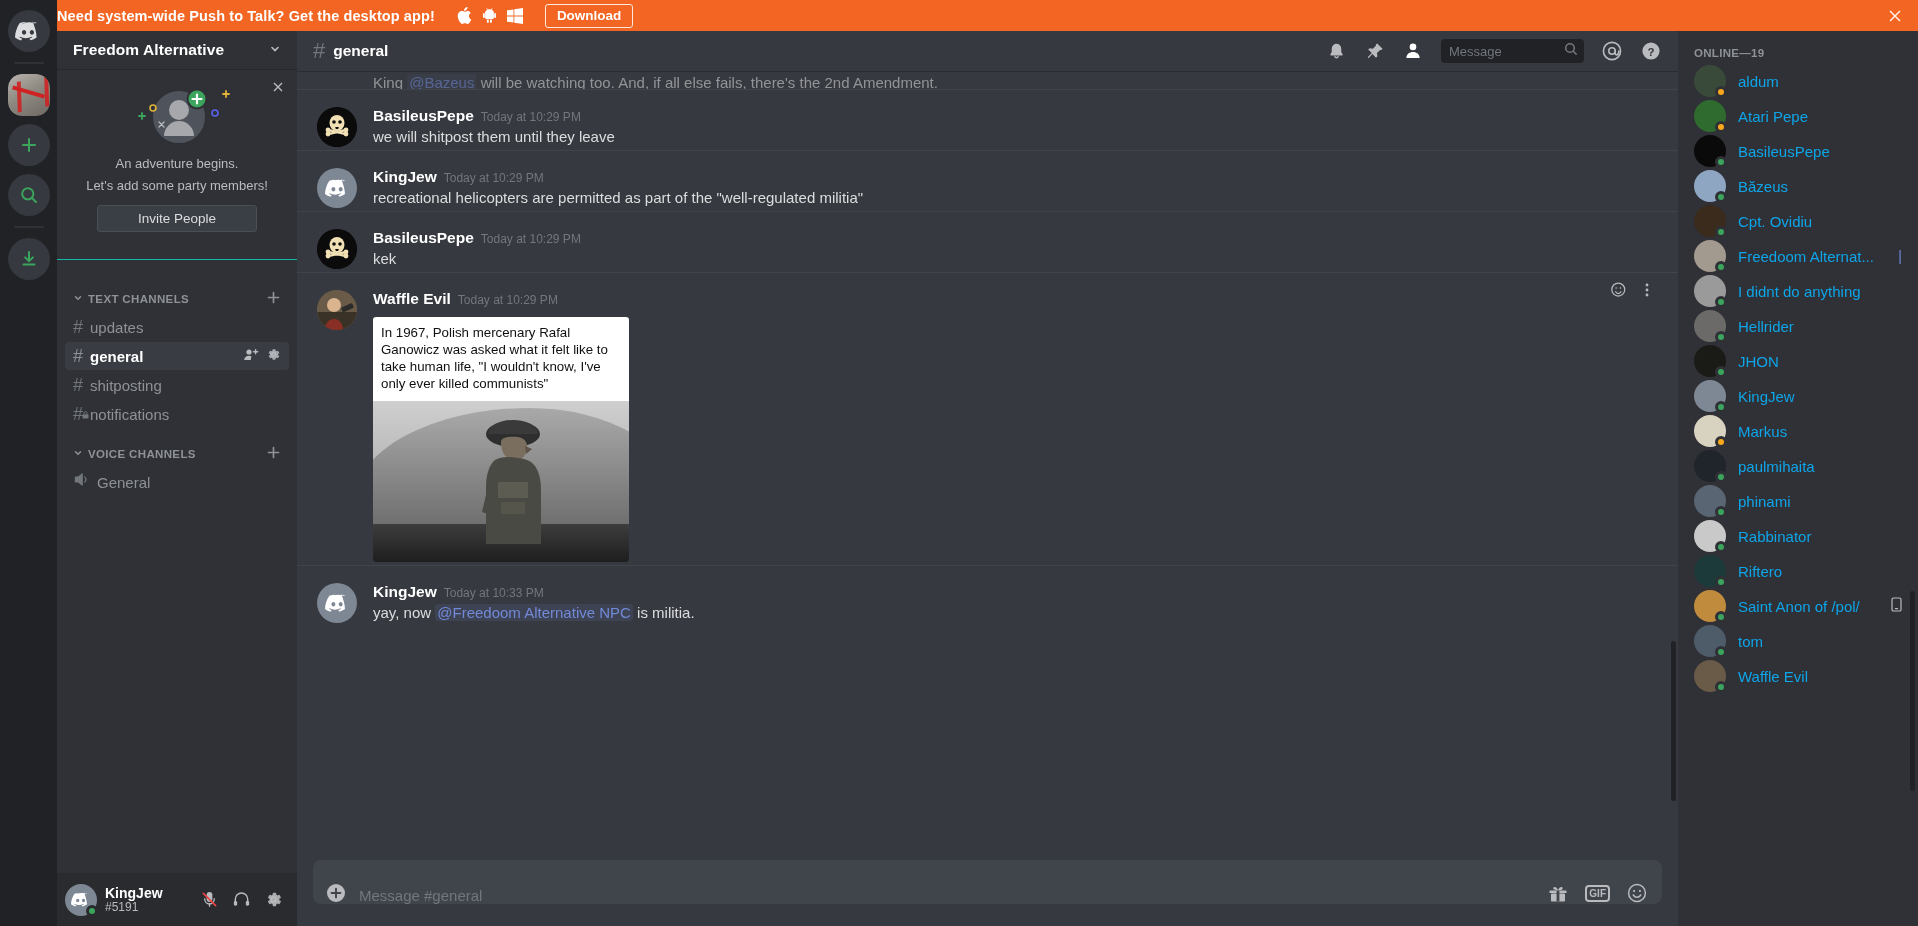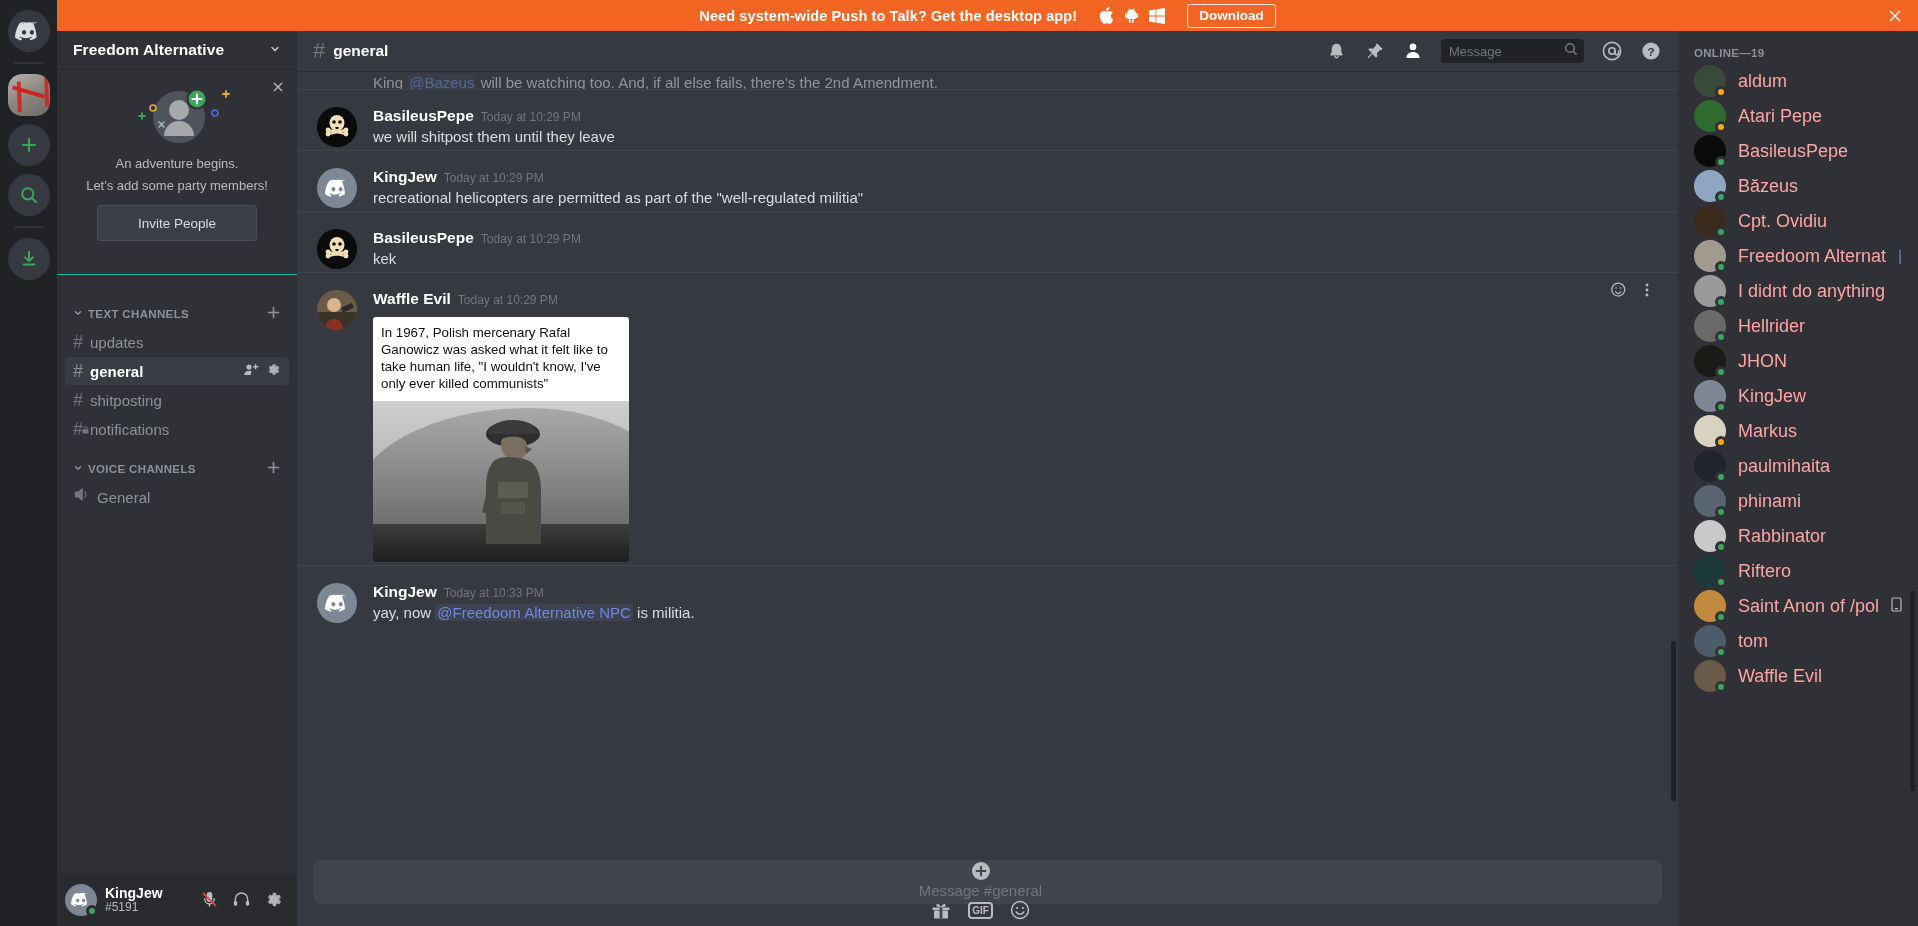--- a/index.html
+++ b/index.html
@@ -9,21 +9,21 @@
     font-family: "Liberation Sans", sans-serif;
     overflow: hidden;
     -webkit-font-smoothing: antialiased;
   }
   .app { position: relative; width: 1918px; height: 926px; display: flex; flex-direction: column; }
 
   
   .banner {
     position: absolute; left: 57px; top: 0; right: 0; height: 31px;
     background: #f26522; color: #fff;
-    display: flex; align-items: center; justify-content: center; gap: 16px;
+    display: flex; align-items: center; gap: 16px;
     font-size: 14.5px; font-weight: 600;
   }
   .banner-text { letter-spacing: .1px; }
   .os-icons { display: flex; align-items: center; gap: 10px; margin-left: 6px; }
   .os-icons svg { display: block; }
   .download-btn {
     border: 1px solid rgba(255,255,255,.85); border-radius: 3px;
     padding: 3px 11px 4px; font-size: 13.5px; font-weight: 600; color: #fff;
     background: transparent; cursor: pointer; margin-left: 6px;
   }
@@ -78,21 +78,21 @@
     position: relative; padding: 14px 12px 16px; text-align: center;
     border-bottom: 1px solid #14b8a6;
   }
   .invite-close {
     position: absolute; right: 12px; top: 10px; color: #b9bbbe; font-size: 16px; cursor: pointer;
     line-height: 1;
   }
   .invite-art { height: 66px; position: relative; }
   .invite-text { color: #b9bbbe; font-size: 13px; line-height: 16px; margin-top: 6px; }
   .invite-btn {
-    margin: 11px auto 17px; display: block; width: 160px; height: 36px;
+    margin: 11px auto 11px; display: block; width: 160px; height: 27px;
     background: #3a3e45; border: 1px solid #4a4e55; border-radius: 3px;
     color: #dcddde; font-size: 13.5px; cursor: pointer;
   }
 
   .channels { flex: 1; overflow: hidden; padding-top: 14px; position: relative; }
   .cat {
     display: flex; align-items: center; justify-content: space-between;
     padding: 16px 8px 4px 16px; color: #8e9297; cursor: pointer;
   }
   .cat-label { font-size: 11.5px; font-weight: 700; letter-spacing: .35px; display:flex; align-items:center; gap:5px;}
@@ -177,21 +177,21 @@
     position: absolute; left: -20px; bottom: 34px; width: 320px; height: 120px;
     background: linear-gradient(180deg,#a9a9a9,#6e6e6e);
     border-radius: 55% 45% 0 0 / 80% 70% 0 0;
   }
   .ph-ground { position: absolute; left: 0; bottom: 0; width: 100%; height: 38px; background: linear-gradient(180deg,#3d3d3d,#1e1e1e); }
   .ph-soldier { position: absolute; left: 92px; bottom: 18px; width: 96px; height: 132px; }
 
   .composer-wrap { padding: 0 16px 22px; }
   .composer {
     background: #40444b; border-radius: 8px; height: 44px;
-    display: flex; align-items: center; padding: 0 14px 0 0; flex-direction: column;
+    display: flex; align-items: flex-end; padding: 0 14px 0 0;
   }
   .comp-plus {
     width: 46px; display: flex; align-items: center; justify-content: center;
     color: #b9bbbe; cursor: pointer;
   }
   .comp-input { flex: 1; color: #72767d; font-size: 15px; cursor: text; }
   .comp-icons { display: flex; align-items: center; gap: 16px; color: #b9bbbe; }
   .comp-icons span { cursor: pointer; display: flex; }
   .gif-badge {
     border: 2px solid #b9bbbe; border-radius: 4px; color: #b9bbbe;
@@ -210,21 +210,21 @@
   }
   .mem-av {
     width: 32px; height: 32px; border-radius: 50%; flex: 0 0 32px; position: relative; overflow: visible;
   }
   .mem-av .inner { width: 32px; height: 32px; border-radius: 50%; overflow: hidden; }
   .mem-dot {
     position: absolute; right: -1px; bottom: -1px; width: 12px; height: 12px;
     border-radius: 50%; border: 3px solid #2f3136;
   }
   .mem-name {
-    color: #fca5a5; font-size: 18px; white-space: nowrap; overflow: hidden;
+    color: #0ea5e9; font-size: 15px; white-space: nowrap; overflow: hidden;
     text-overflow: clip; flex: 1; min-width: 0;
   }
   .mem-mobile { color: #3ba55d; font-size: 12px; }
   .mem-caret { color: #7289da; font-size: 14px; }
 
   .scrollbar {
     position: absolute; right: 2px; width: 5px; background: #202225; border-radius: 3px;
   }
 </style>
 </head>

